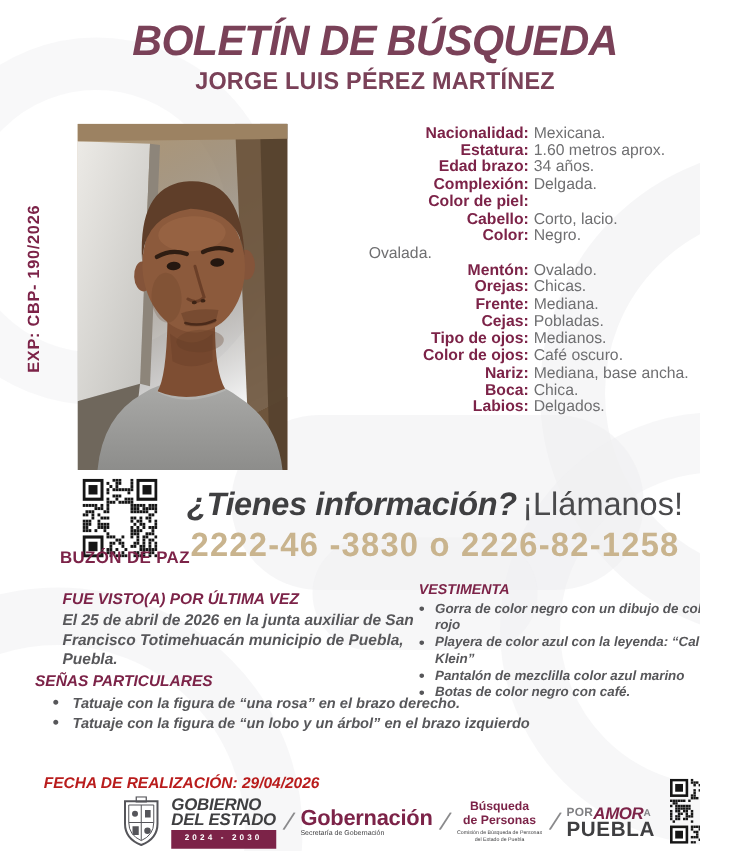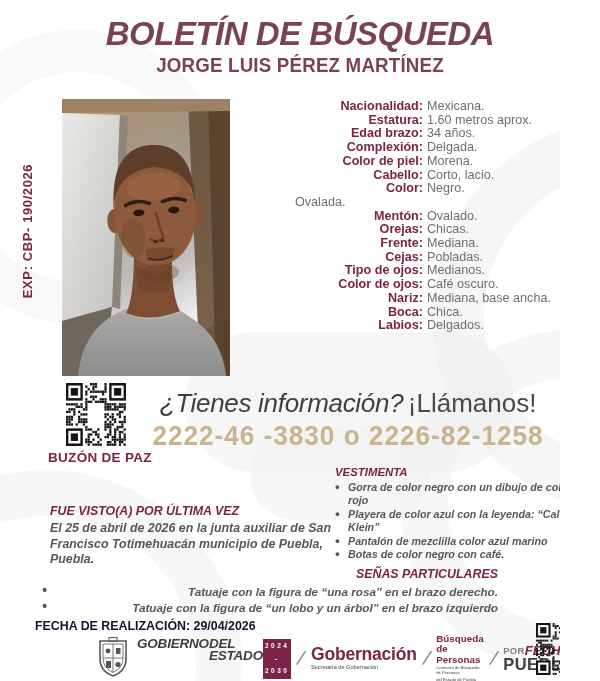--- a/index.html
+++ b/index.html
@@ -35,50 +35,50 @@
   .photo svg{display:block;width:100%;height:100%;}
   
   .char-list{position:absolute;left:295px;top:100px;width:300px;}
   .char-row{display:flex;font-size:12.6px;line-height:13.7px;}
   .char-label{flex:0 0 128px;text-align:right;font-weight:bold;color:#7c2348;padding-right:4px;}
   .char-value{flex:1;color:#6f6f71;}
   
   .qr1{position:absolute;left:66px;top:383px;width:60px;height:63px;}
   .qr2{position:absolute;left:536px;top:623px;width:52px;height:52px;}
   svg.qr{width:100%;height:100%;display:block;}
-  .buzon{position:absolute;left:48px;top:450px;font-size:13.5px;font-weight:bold;color:#7c2348;letter-spacing:.3px;}
+  .buzon{position:absolute;left:48px;top:438px;font-size:13.5px;font-weight:bold;color:#7c2348;letter-spacing:.3px;}
   .contact{position:absolute;left:133px;top:388px;width:430px;text-align:center;}
-  .contact-q{font-size:26px;font-weight:normal;font-style:italic;color:#3f3f41;letter-spacing:-.3px;}
+  .contact-q{font-size:26px;font-weight:bold;font-style:italic;color:#3f3f41;letter-spacing:-.3px;}
   .contact-call{font-size:26px;font-weight:400;color:#4a4a4c;}
   .contact-phones{margin-top:2px;font-size:27px;font-weight:bold;color:#c9b48e;letter-spacing:1px;transform:scaleX(.97);}
   
   .block-title{font-weight:bold;font-style:italic;color:#7c2348;}
   .last-seen{position:absolute;left:50px;top:472px;width:282px;}
-  .last-seen .block-title{font-size:12.4px;margin-top:32px;}
+  .last-seen .block-title{font-size:12.4px;}
   .last-seen-text{margin-top:3px;font-size:12.4px;font-weight:bold;font-style:italic;color:#57575a;line-height:15.5px;}
   .vestimenta{position:absolute;left:335px;top:466px;width:256px;}
   .vestimenta .block-title{font-size:11.4px;}
   ul.bullets{margin:3px 0 0 0;padding:0;list-style:none;}
   .vestimenta li{font-size:10.7px;font-weight:bold;font-style:italic;color:#57575a;line-height:13.4px;position:relative;padding-left:13px;}
-  .senas{position:absolute;left:28px;top:567px;width:470px;text-align:right;}
+  .senas{position:absolute;left:28px;top:538px;width:470px;}
   .senas .block-title{font-size:12.4px;}
   .senas li{font-size:11.7px;font-weight:bold;font-style:italic;color:#57575a;line-height:15.5px;position:relative;padding-left:16px;margin-left:14px;}
   ul.bullets li::before{content:"\2022";position:absolute;left:0;top:-1px;font-size:1.2em;}
-  .fecha{position:absolute;left:35px;top:619px;font-size:12.4px;font-weight:bold;color:#0f172a;}
+  .fecha{position:absolute;left:35px;top:619px;font-size:12.4px;font-weight:bold;font-style:italic;color:#b91c1c;}
   
   .footer{position:absolute;left:96px;top:636px;height:44px;display:flex;align-items:center;gap:7px;}
   .slash{font-size:20px;color:#8a8a8c;font-style:italic;font-weight:300;transform:rotate(8deg);}
   .escudo svg{display:block;}
-  .gob-estado{display:flex;flex-direction:row;line-height:12.5px;}
+  .gob-estado{display:flex;flex-direction:column;line-height:12.5px;}
   .gob-estado .l1,.gob-estado .l2{font-size:13.5px;font-weight:bold;font-style:italic;color:#3f3f41;letter-spacing:-.2px;}
   .gob-band{margin-top:1px;background:#7c2348;color:#fff;font-size:6.5px;font-weight:bold;text-align:center;letter-spacing:2.5px;padding:1.5px 2px 1px 2px;}
   .gobernacion{display:flex;flex-direction:column;}
   .gobernacion .name{font-size:17.5px;font-weight:bold;color:#7c2348;letter-spacing:-.2px;line-height:17px;}
   .gobernacion .sub{font-size:5.6px;color:#3f3f41;margin-top:1px;}
-  .busqueda{display:flex;flex-direction:column;}
+  .busqueda{display:flex;flex-direction:column;align-items:center;}
   .busqueda .l1,.busqueda .l2{font-size:9.8px;font-weight:bold;color:#7c2348;line-height:10.4px;}
   .busqueda .sub{font-size:4.2px;color:#3f3f41;line-height:4.8px;margin-top:1.5px;}
   .amor{display:flex;flex-direction:column;line-height:12px;}
   .amor .top{display:flex;align-items:flex-start;}
   .amor .por{font-size:9.5px;font-weight:bold;color:#808083;letter-spacing:.3px;}
   .amor .amor-word{font-size:13.5px;font-weight:bold;font-style:italic;color:#7c2348;letter-spacing:-.3px;}
   .amor .a{font-size:8px;font-weight:bold;color:#808083;}
   .amor .puebla{font-size:16.5px;font-weight:bold;color:#3f3f41;letter-spacing:.5px;line-height:14px;}
 </style>
 </head>
@@ -163,21 +163,20 @@
       <div class="char-row">
           <span class="char-label">Edad brazo:</span>
           <span class="char-value">34 años.</span>
         </div>
       <div class="char-row">
           <span class="char-label">Complexión:</span>
           <span class="char-value">Delgada.</span>
         </div>
       <div class="char-row">
           <span class="char-label">Color de piel:</span>
-          <span class="char-value">Morena.</span>
         </div>
       <div class="char-row">
           <span class="char-label">Cabello:</span>
           <span class="char-value">Corto, lacio.</span>
         </div>
       <div class="char-row">
           <span class="char-label">Color:</span>
           <span class="char-value">Negro.</span>
         </div>
       <div class="char-row">
@@ -498,21 +497,21 @@
       <div class="busqueda">
         <span class="l1">Búsqueda</span>
         <span class="l2">de Personas</span>
         <span class="sub">Comisión de Búsqueda de Personas</span>
         <span class="sub">del Estado de Puebla</span>
       </div>
       <span class="slash">/</span>
       <div class="amor">
         <span class="top">
           <span class="por">POR</span>
-          <span class="amor-word">FECHA</span>
+          <span class="amor-word">AMOR</span>
           <span class="a">A</span>
         </span>
         <span class="puebla">PUEBLA</span>
       </div>
     </div>
 
     <div class="qr2">
         <svg class="qr" viewBox="0 0 100 100" preserveAspectRatio="none">
           <rect x="32" y="0" width="3.76" height="3.76" fill="#161616"></rect>
           <rect x="64" y="0" width="3.76" height="3.76" fill="#161616"></rect>

